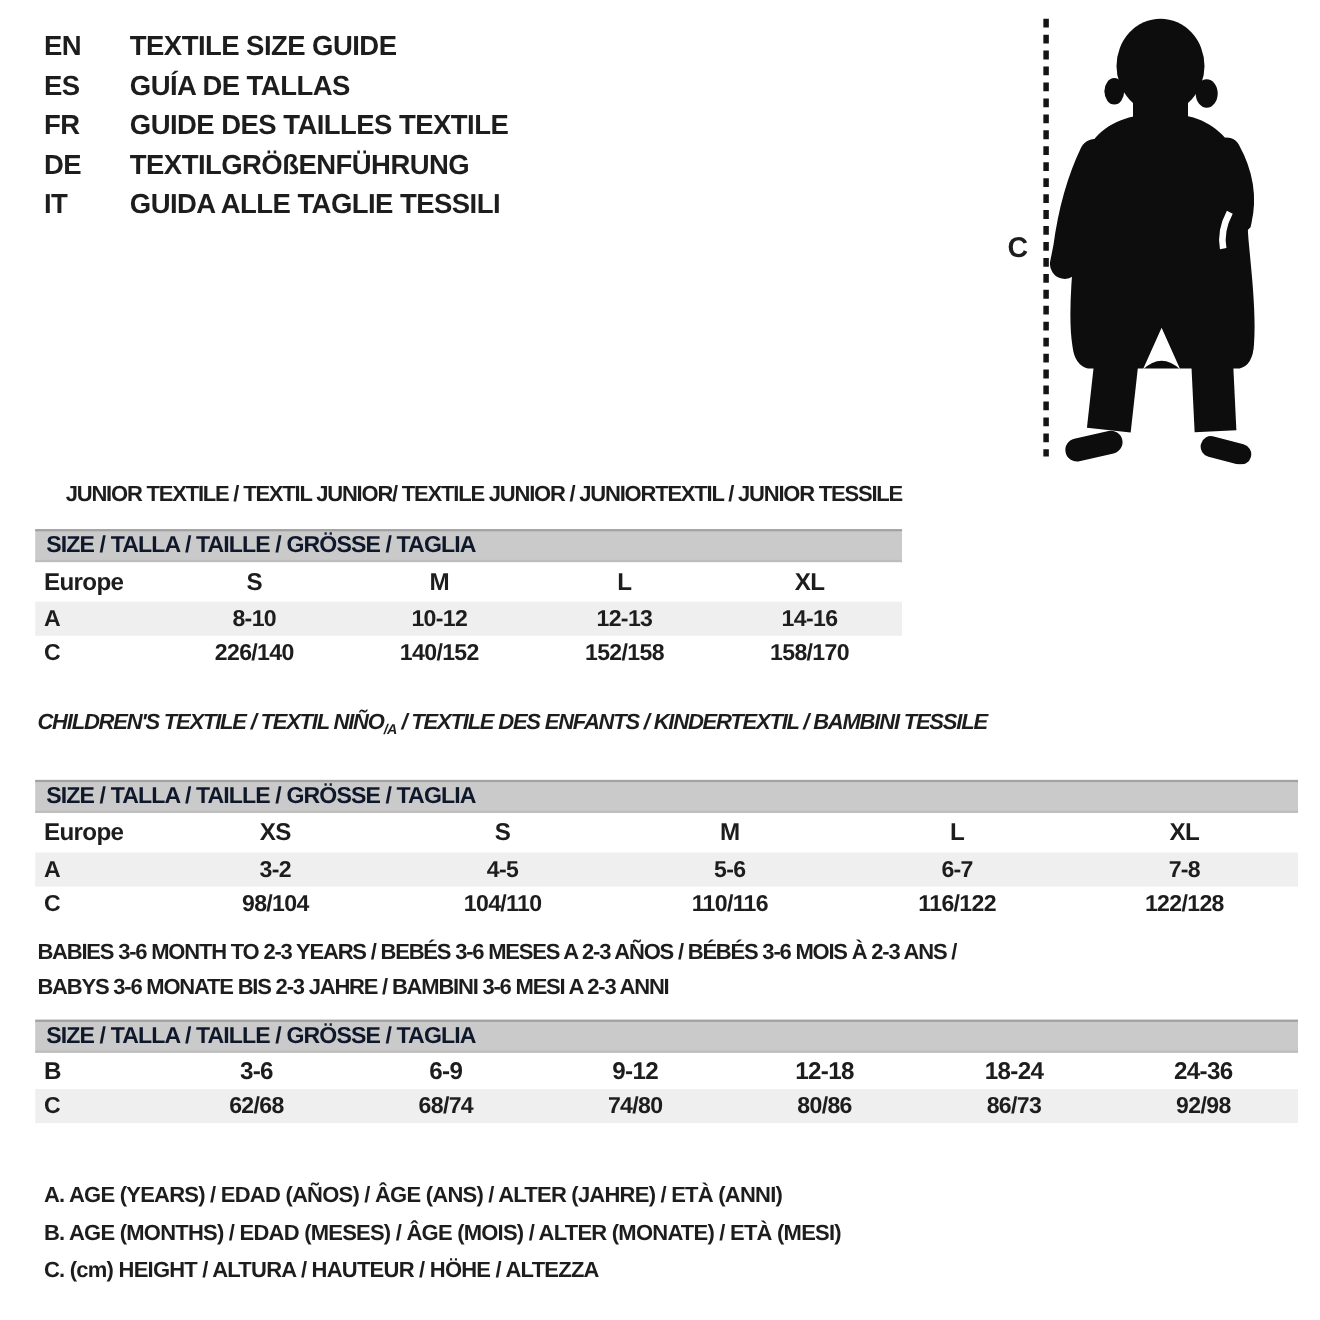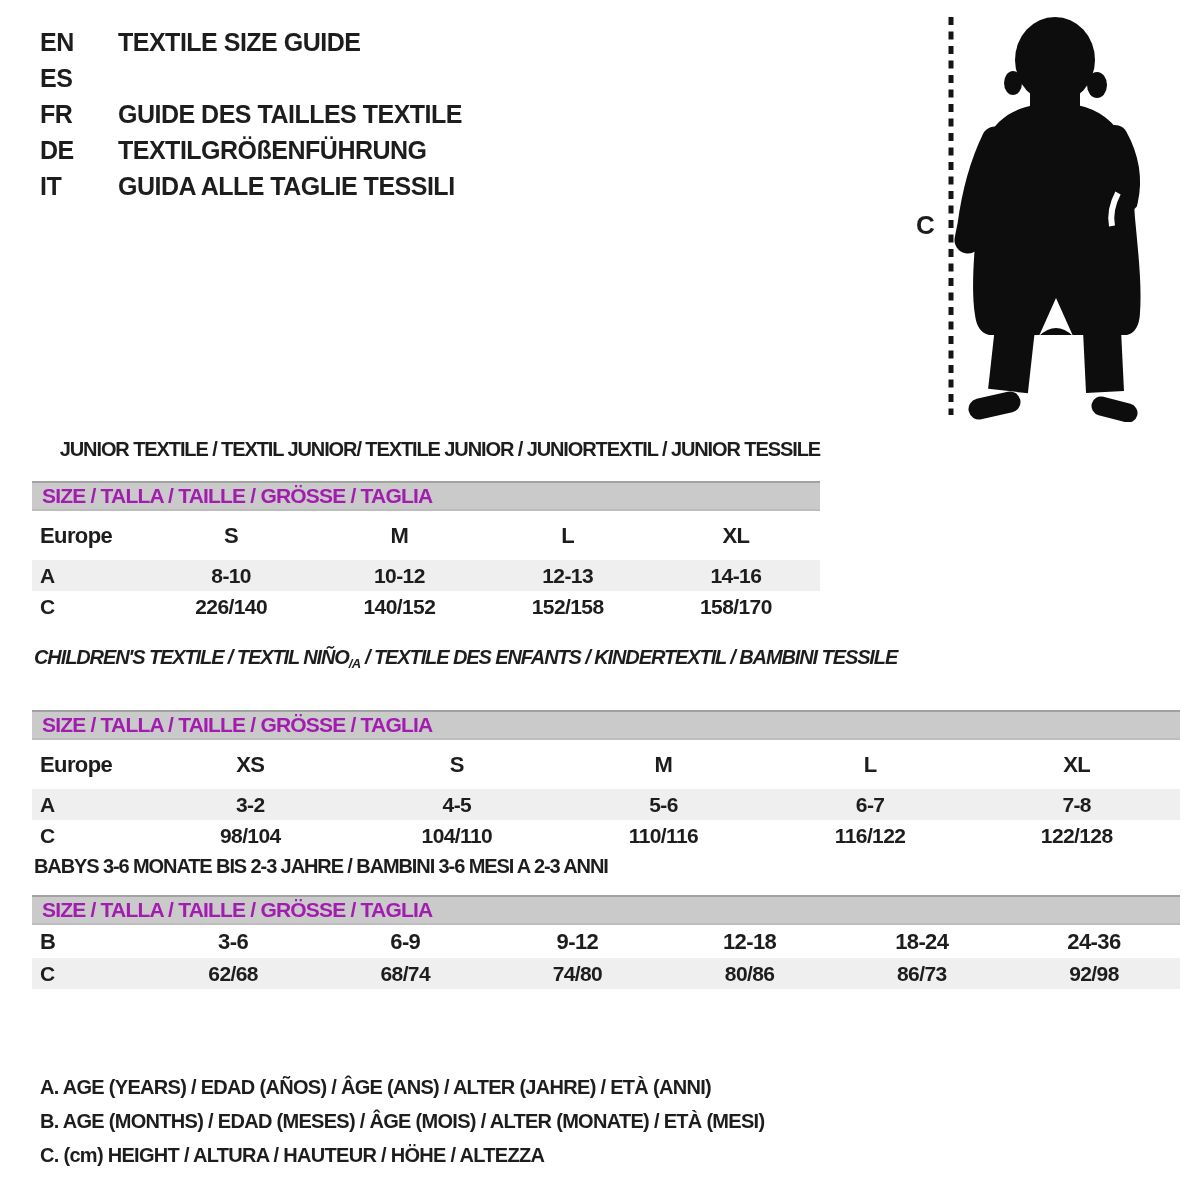--- a/index.html
+++ b/index.html
@@ -15,26 +15,26 @@
   
   #figure{top:10px;left:905px;width:290px;height:412px;}
   #measure-c{position:absolute;left:11px;top:200px;font-size:26px;letter-spacing:-0.5px;}
   
   .sec-title{font-size:20px;letter-spacing:-1.1px;line-height:24px;white-space:nowrap;padding-left:2px;}
   .sec-title .subscript{font-size:13px;vertical-align:-4px;letter-spacing:-0.6px;}
   
   .size-bar{
     height:26px;line-height:26px;background:#cacaca;
     border-top:2px solid #a2a2a2;border-bottom:2px solid #bdbdbd;
-    font-size:21px;letter-spacing:-0.8px;color:#a21caf;padding-left:10px;
+    font-size:21px;letter-spacing:-0.8px;color:#0f172a;padding-left:10px;
   }
   .trow{display:flex;align-items:center;}
   .trow .lbl{width:115px;padding-left:8px;box-sizing:border-box;text-align:left;}
   .trow .cell{flex:1;text-align:center;}
-  .row-europe{height:49px;font-size:22px;letter-spacing:-0.6px;}
+  .row-europe{height:36px;font-size:22px;letter-spacing:-0.6px;}
   .row-data{height:31px;font-size:21px;letter-spacing:-0.6px;}
   .shaded{background:#efefef;}
   
   #sec-junior{top:437px;left:32px;width:788px;}
   #sec-junior .sec-title{margin-bottom:20px;text-align:right;}
   #sec-children{top:645px;left:32px;width:1148px;}
   #sec-children .sec-title{margin-bottom:34px;font-style:italic;}
   #sec-babies{top:850px;left:32px;width:1148px;}
   #sec-babies .sec-title{line-height:32px;}
   #sec-babies .titles{margin-bottom:13px;}
@@ -47,20 +47,21 @@
 
 <div id="canvas">
 
   <div id="langs" class="abs">
     <div class="lang-row">
       <span class="lang-code">EN</span>
       <span class="lang-label">TEXTILE SIZE GUIDE</span>
     </div>
     <div class="lang-row">
       <span class="lang-code">ES</span>
+      <span class="lang-label">GUÍA DE TALLAS</span>
     </div>
     <div class="lang-row">
       <span class="lang-code">FR</span>
       <span class="lang-label">GUIDE DES TAILLES TEXTILE</span>
     </div>
     <div class="lang-row">
       <span class="lang-code">DE</span>
       <span class="lang-label">TEXTILGRÖßENFÜHRUNG</span>
     </div>
     <div class="lang-row">
@@ -161,20 +162,21 @@
       <div class="cell">98/104</div>
       <div class="cell">104/110</div>
       <div class="cell">110/116</div>
       <div class="cell">116/122</div>
       <div class="cell">122/128</div>
     </div>
   </div>
 
   <div id="sec-babies" class="abs">
     <div class="titles">
+      <div class="sec-title">BABIES 3-6 MONTH TO 2-3 YEARS / BEBÉS 3-6 MESES A 2-3 AÑOS / BÉBÉS 3-6 MOIS À 2-3 ANS /</div>
       <div class="sec-title">BABYS 3-6 MONATE BIS 2-3 JAHRE / BAMBINI 3-6 MESI A 2-3 ANNI</div>
     </div>
     <div class="size-bar">SIZE / TALLA / TAILLE / GRÖSSE / TAGLIA</div>
     <div class="trow row-europe" style="height:33px;">
       <div class="lbl">B</div>
       <div class="cell">3-6</div>
       <div class="cell">6-9</div>
       <div class="cell">9-12</div>
       <div class="cell">12-18</div>
       <div class="cell">18-24</div>

